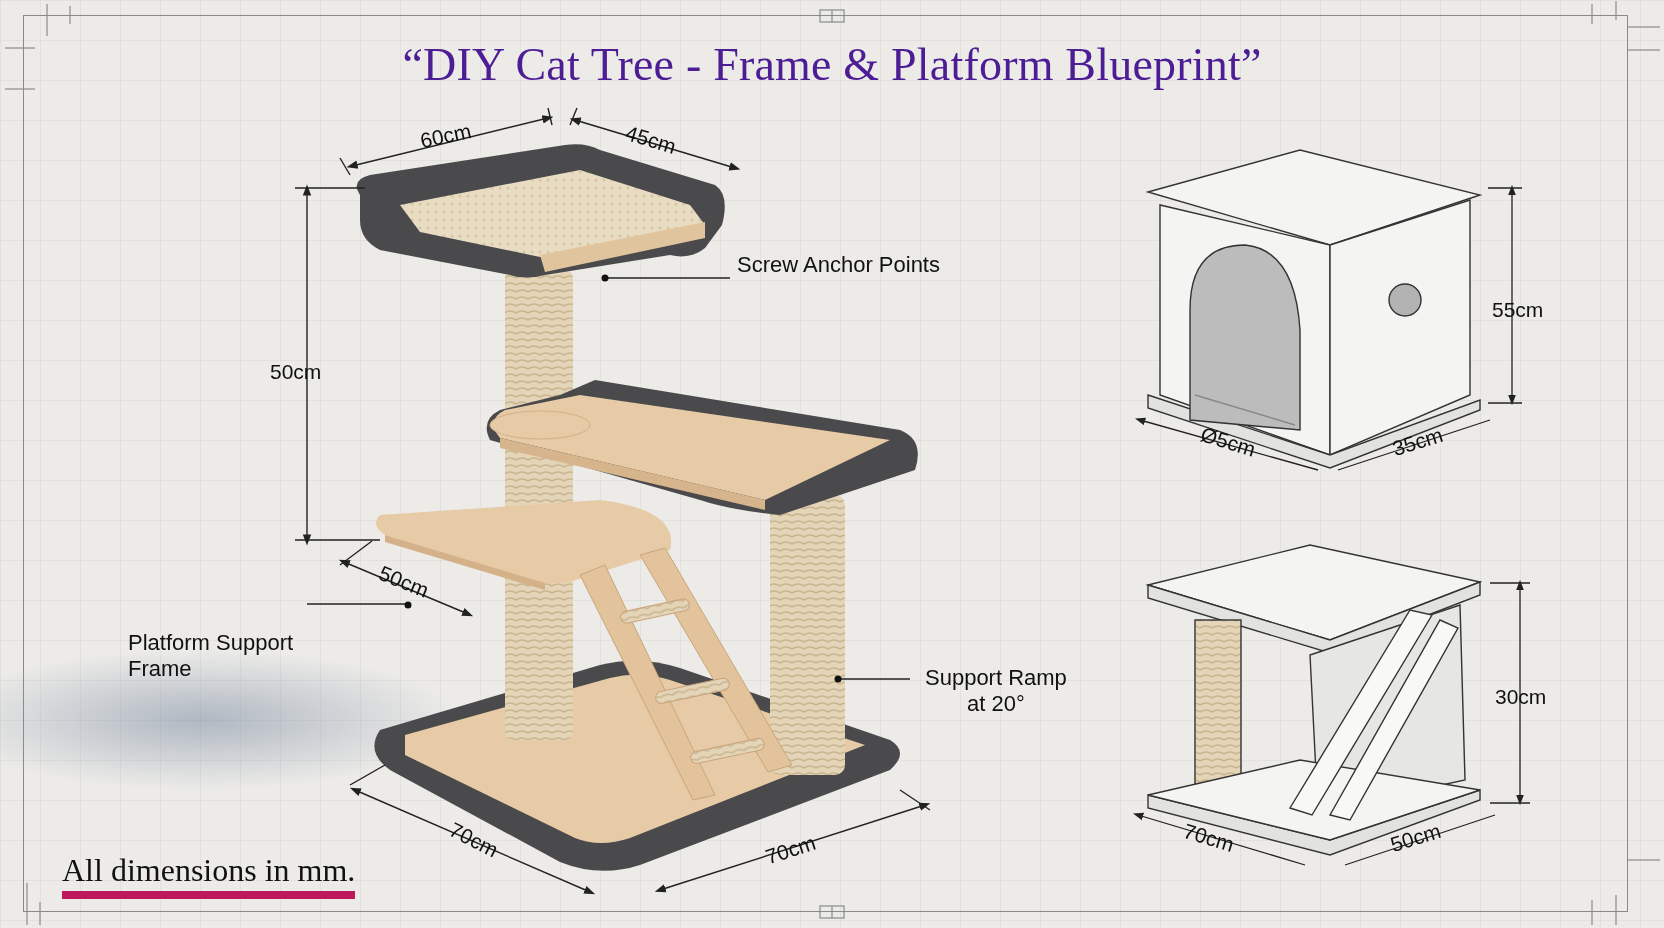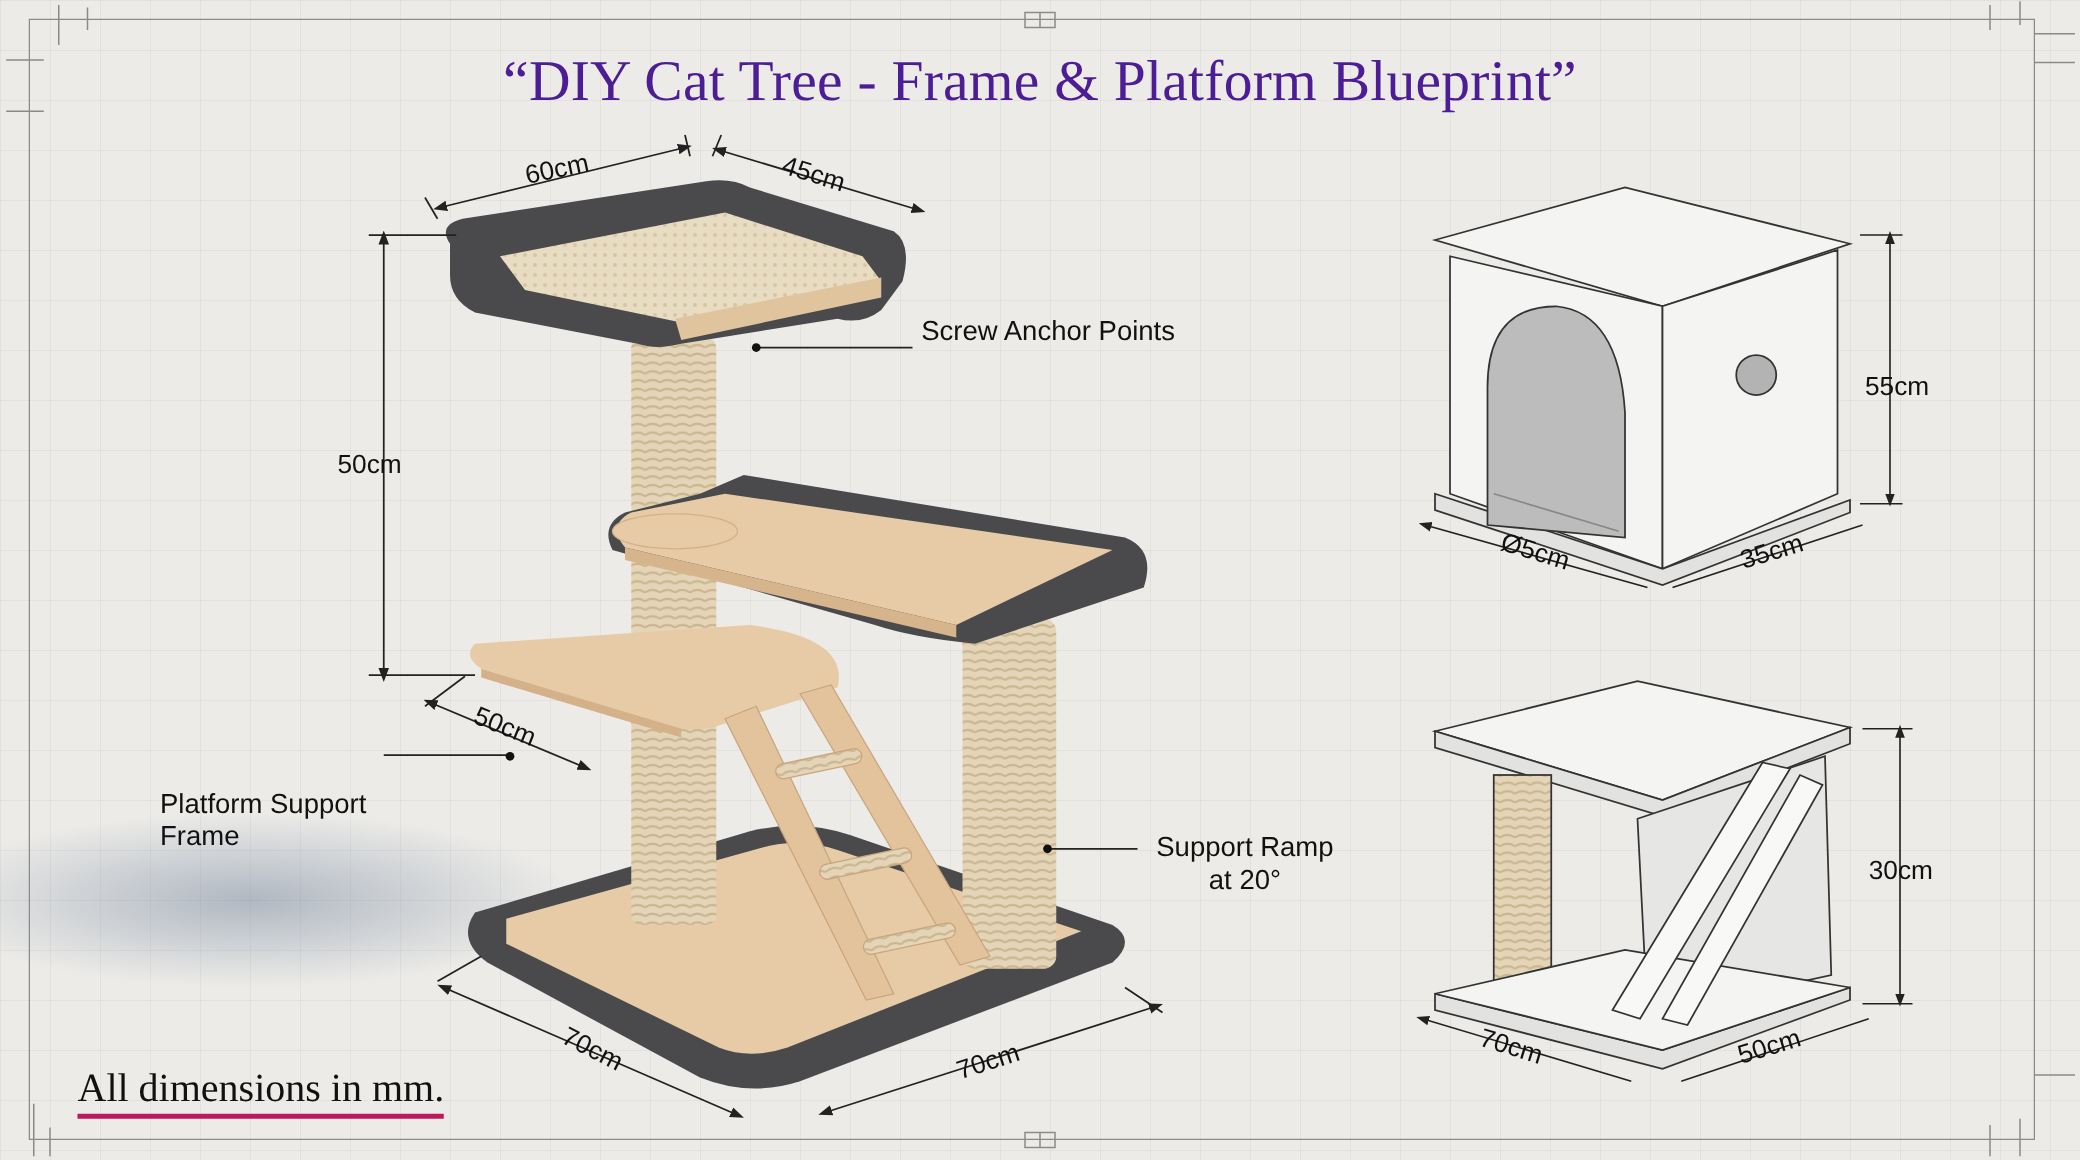--- a/index.html
+++ b/index.html
@@ -4,21 +4,21 @@
 <style>
   html,body{margin:0;padding:0;}
   body{width:1664px;height:928px;overflow:hidden;background:#ecebe8;position:relative;font-family:"Liberation Sans",sans-serif;}
   .grid{position:absolute;inset:0;
     background-image:linear-gradient(to right, rgba(0,0,0,0.045) 1px, transparent 1px),linear-gradient(to bottom, rgba(0,0,0,0.045) 1px, transparent 1px);
     background-size:40px 40px;}
   .frame{position:absolute;left:23px;top:15px;width:1605px;height:897px;border:1.5px solid #8a8a8a;box-sizing:border-box;}
   .title{position:absolute;left:0;right:0;top:38px;text-align:center;font-family:"Liberation Serif",serif;font-size:46px;color:#4c1d95;letter-spacing:0.2px;}
   .label{position:absolute;color:#111;font-size:22px;white-space:nowrap;}
   .dim{position:absolute;color:#111;font-size:21px;white-space:nowrap;}
-  .footer{position:absolute;left:62px;top:852px;font-family:"Liberation Serif",serif;font-size:32px;color:#111;border-bottom:4px solid #be185d;padding-bottom:2px;}
+  .footer{position:absolute;left:62px;top:852px;font-family:"Liberation Serif",serif;font-size:32px;color:#111;border-bottom:8px solid #be185d;padding-bottom:2px;}
   svg{position:absolute;left:0;top:0;}
 </style>
 </head>
 <body>
 
 <div class="grid"></div>
 <div class="frame"></div>
 
 <svg width="1664" height="928" viewBox="0 0 1664 928">
   <defs>

